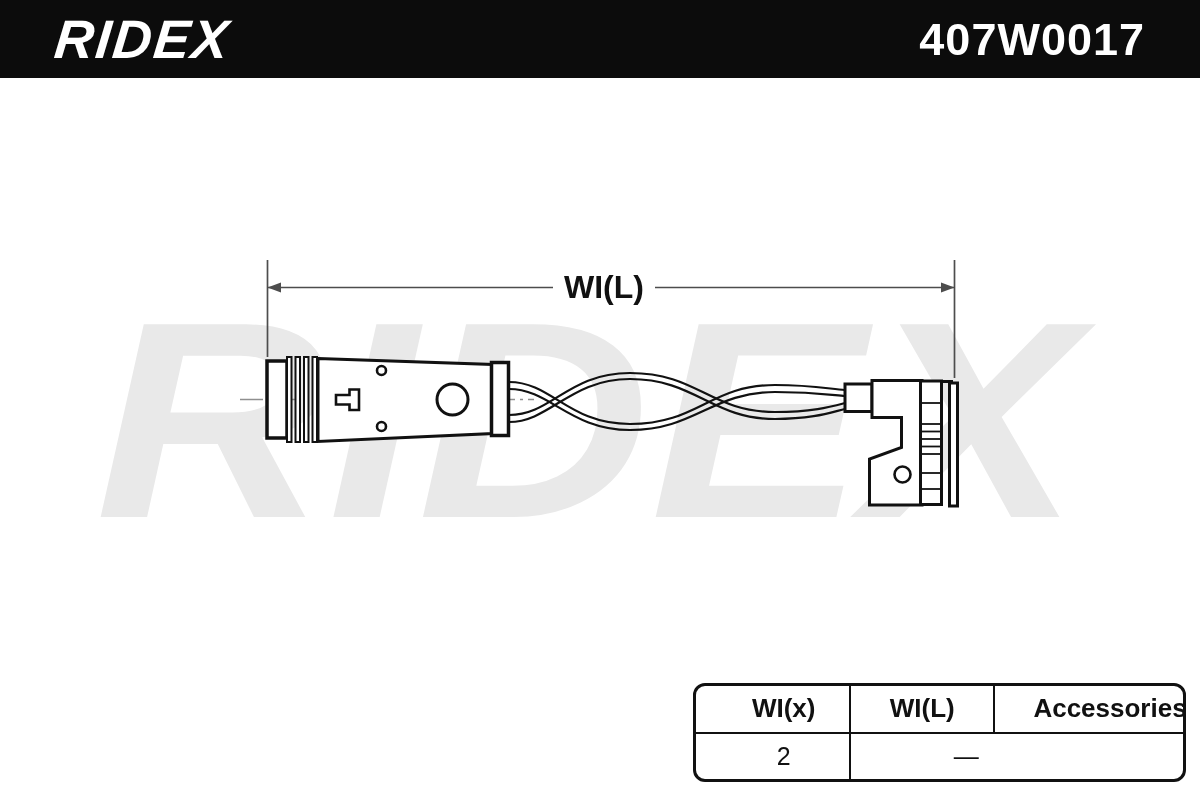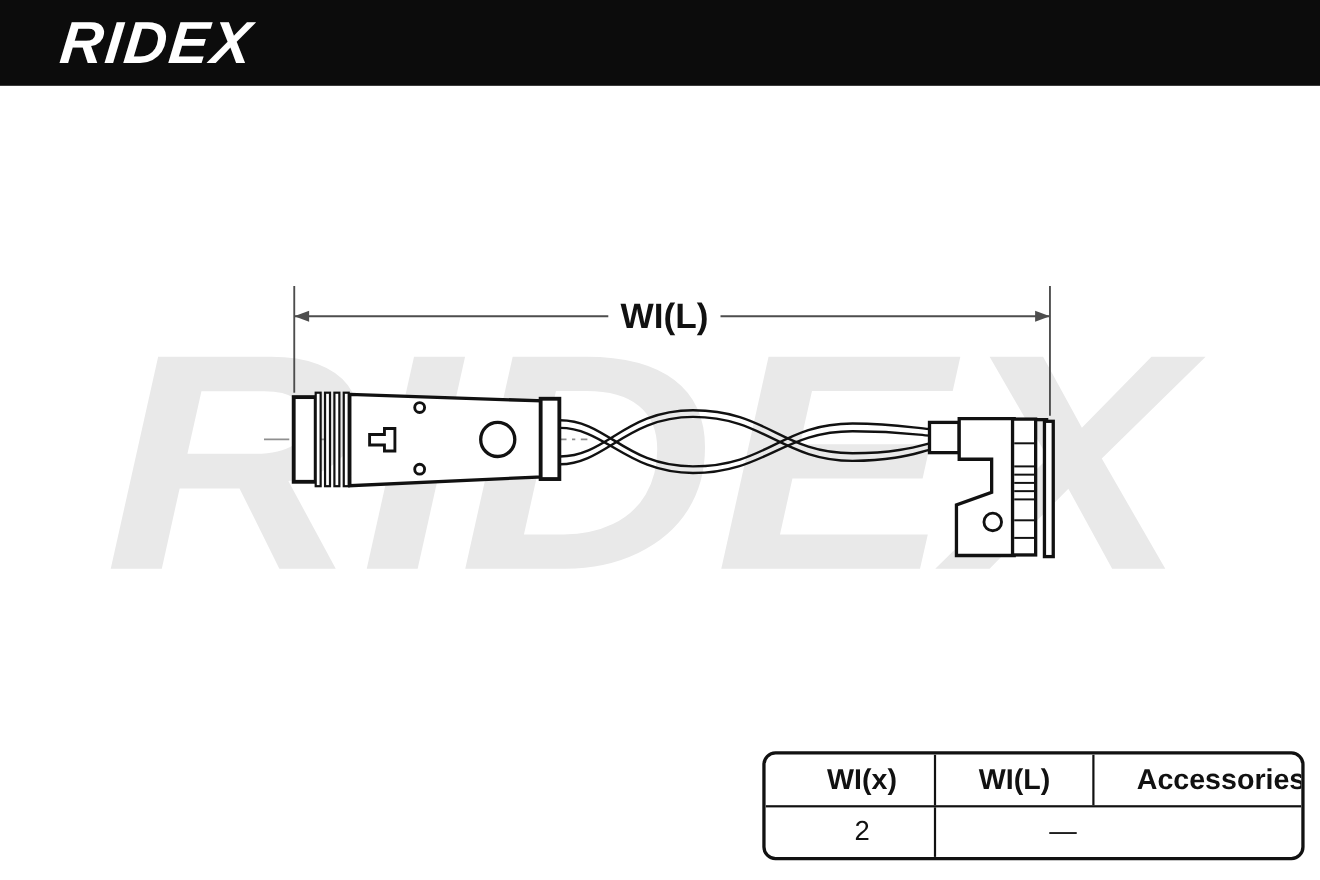--- a/index.html
+++ b/index.html
@@ -39,20 +39,21 @@
   .c2 { width:29.5%; border-left:2.5px solid #111111; }
   .c3 { width:39%;   border-left:2.5px solid #111111;padding-left:42px; }
 </style>
 </head>
 <body>
 
 <div class="page">
 
   <div class="header">
     <div class="logo">RIDEX</div>
+    <div class="part-number">407W0017</div>
   </div>
 
   <svg class="drawing-svg" width="1200" height="800" viewBox="0 0 1200 800">
 
     <text x="95" y="517" font-size="280" font-weight="bold" font-style="italic" fill="#e9e9e9" textLength="985" lengthAdjust="spacingAndGlyphs">RIDEX</text>
 
     <g stroke="#4d4d4d" stroke-width="1.7" fill="none">
       <path d="M267.5,260 V357"></path>
       <path d="M954.5,260 V378"></path>
       <path d="M267.5,287.5 H553"></path>

